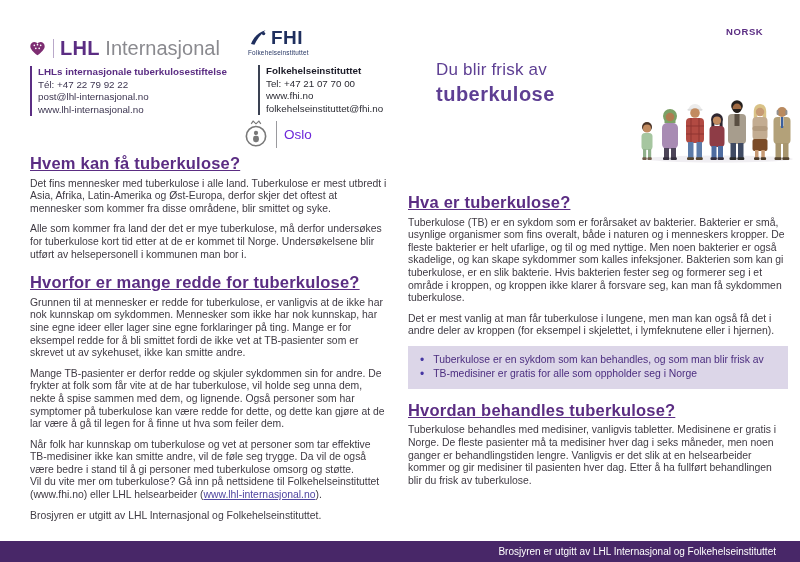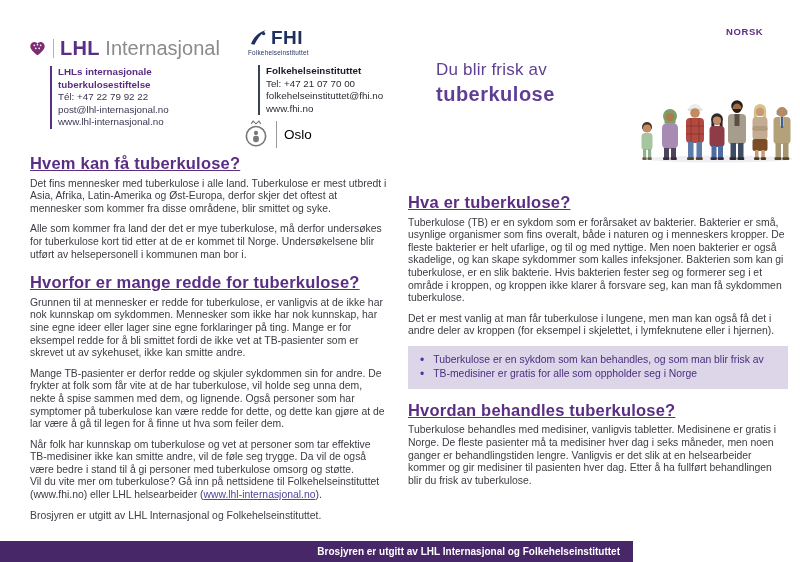--- a/index.html
+++ b/index.html
@@ -9,36 +9,36 @@
   
   .norsk{position:absolute;left:726px;top:26px;font-size:9.5px;font-weight:bold;
          letter-spacing:.6px;color:#5b2d83;}
 
   
   .lhl{position:absolute;left:28px;top:37px;width:215px;}
   .logo-row{display:flex;align-items:center;height:22px;}
   .vdiv{width:1px;height:19px;background:#b9a8c9;margin:0 6px;}
   .lhl-brand{font-size:20px;color:#8a8a8f;white-space:nowrap;}
   .lhl-brand b{color:#5b2d83;font-weight:bold;letter-spacing:.3px;}
-  .contact{margin-top:7px;margin-left:22px;border-left:2px solid #5b2d83;
+  .contact{margin-top:7px;margin-left:2px;border-left:2px solid #5b2d83;
            padding-left:6px;font-size:9.8px;line-height:12.6px;color:#3c3550;}
   .contact .c-title{font-weight:bold;color:#5b2d83;}
 
   
   .fhi{position:absolute;left:248px;top:27px;width:175px;}
   .fhi-brand{display:flex;align-items:center;gap:3px;}
   .fhi-brand .txt{font-size:19px;font-weight:bold;color:#1f2f5e;letter-spacing:.5px;line-height:19px;}
   .fhi-sub{font-size:6.4px;color:#1f2f5e;margin-top:2px;letter-spacing:.2px;}
   .fhi .contact{border-left-color:#3a4152;color:#2b2b33;margin-left:10px;margin-top:9px;}
   .fhi .contact .c-title{color:#1c1c28;}
 
   
   .oslo{position:absolute;left:243px;top:119px;display:flex;align-items:center;gap:7px;}
   .vdiv2{width:1px;height:27px;background:#9a9a9e;}
-  .oslo-label{font-size:13.5px;color:#000000;}
+  .oslo-label{font-size:13.5px;color:#6d28d9;}
 
   
   .title{position:absolute;left:408px;top:60px;color:#5e3f93;margin-left:28px;}
   .t1{font-size:17px;letter-spacing:.2px;line-height:19px;}
   .t2{font-size:20px;letter-spacing:.5px;line-height:31px;font-weight:bold;}
 
   
   .people{position:absolute;left:633px;top:52px;}
 
   
@@ -50,23 +50,23 @@
   .col p{margin:0 0 8px;}
   .col p.no-mb{margin-bottom:0;}
   .link{color:#4f46a0;text-decoration:underline;cursor:pointer;}
 
   
   .hlbox{background:#dcd6e8;padding:7px 10px 7px 6px;margin:3px 0 13px;}
   .bullet{display:flex;gap:9px;font-size:10.4px;line-height:14.4px;color:#4b2d7f;}
   .bullet .dot{color:#4636a3;font-size:12px;line-height:14.4px;padding-left:6px;}
 
   
-  .footer{position:absolute;left:0;bottom:0;width:633px;height:21px;background:#482768;
+  .footer{position:absolute;left:0;bottom:0;width:800px;height:21px;background:#482768;
           color:#fff;display:flex;align-items:center;justify-content:flex-end;
-          box-sizing:border-box;padding-right:13px;font-size:10px;font-weight:bold;}
+          box-sizing:border-box;padding-right:24px;font-size:10px;font-weight:normal;}
 </style>
 </head>
 <body>
 
 <div class="page">
 
   <div class="norsk">NORSK</div>
 
   <div class="lhl">
     <div class="logo-row">
@@ -96,22 +96,22 @@
           <path d="M3 17C6 9.5 11 4.8 17.5 3.2 12.5 7.8 8.5 12.5 6.5 17.8Z" fill="#1f2f5e"></path>
           <circle cx="15.6" cy="6.6" r="1.7" fill="#1f2f5e"></circle>
         </svg>
         <span class="txt">FHI</span>
       </div>
       <div class="fhi-sub">Folkehelseinstituttet</div>
     </div>
     <div class="contact">
       <div class="c-title">Folkehelseinstituttet</div>
       <div>Tel: +47 21 07 70 00</div>
+      <div>www.fhi.no</div>
       <div>folkehelseinstituttet@fhi.no</div>
-      <div>www.fhi.no</div>
     </div>
   </div>
 
   <div class="oslo">
     <svg width="26" height="30" viewBox="0 0 24 28">
       <path d="M7.5 4.5 9.3 2 12 4.5 14.7 2 16.5 4.5" stroke="#787878" stroke-width="1.1" fill="none"></path>
       <circle cx="12" cy="16" r="9" fill="none" stroke="#787878" stroke-width="1.5"></circle>
       <circle cx="12" cy="13" r="2" fill="#787878"></circle>
       <rect x="9.3" y="15.6" width="5.4" height="6" rx="2.2" fill="#787878"></rect>
     </svg>

